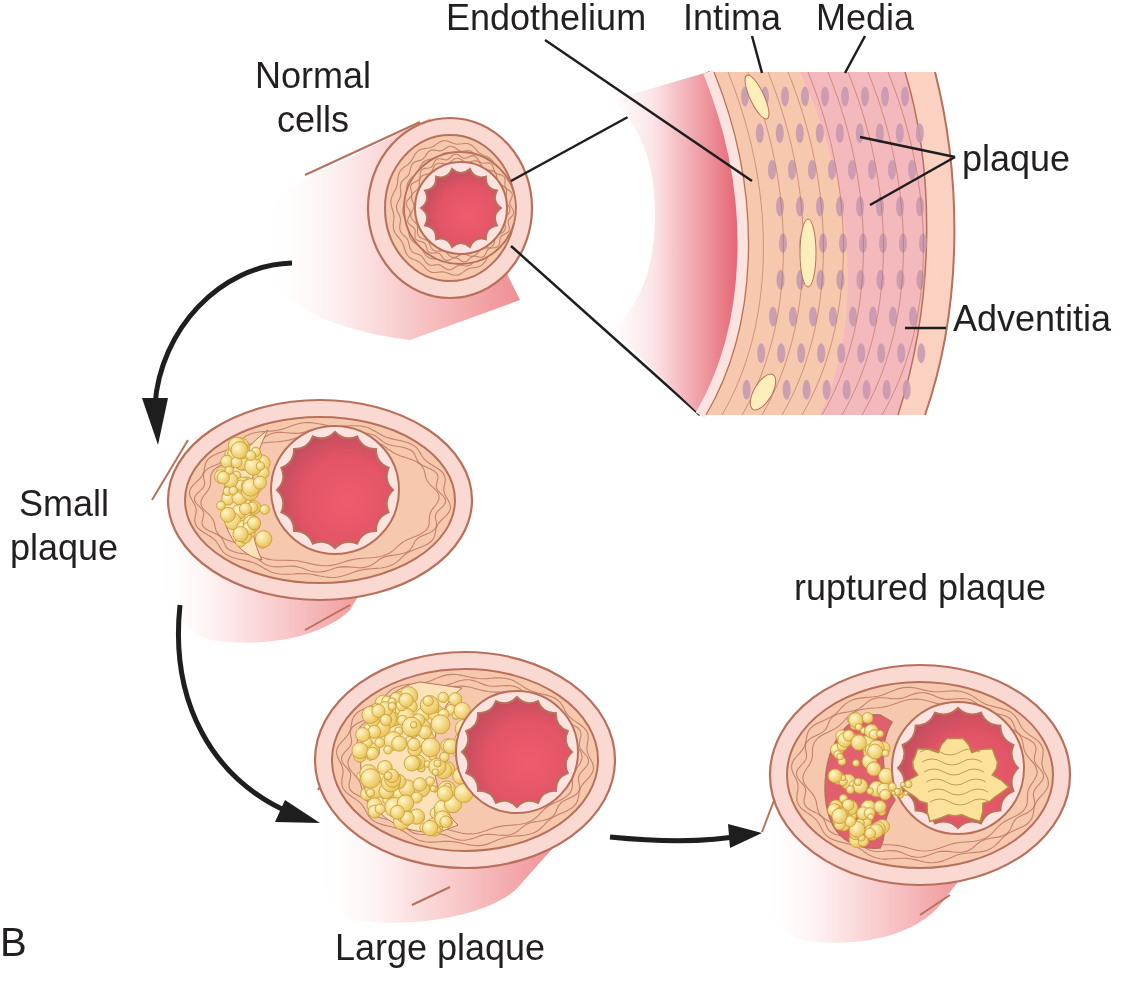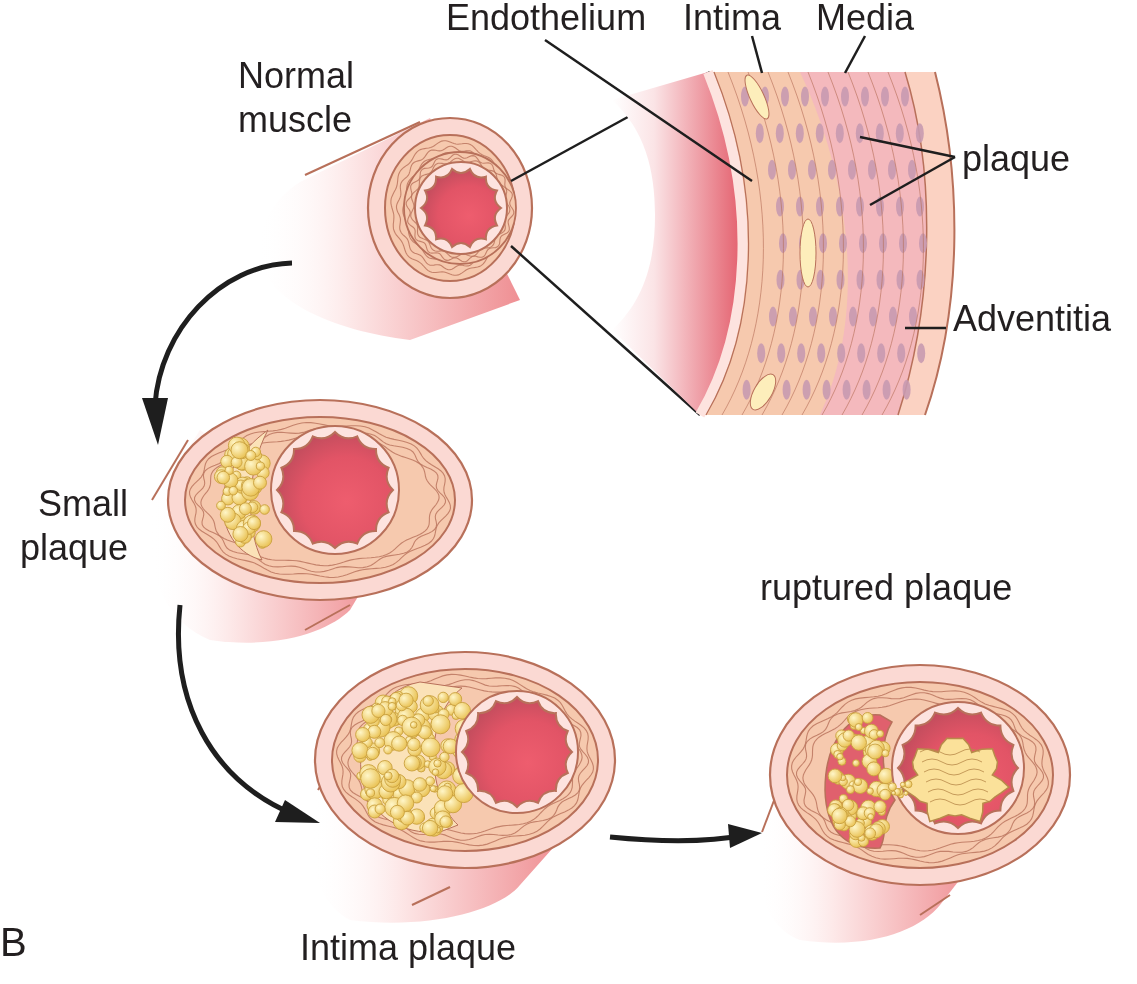--- a/index.html
+++ b/index.html
@@ -1,20 +1,20 @@
 <!DOCTYPE html>
 <html><head>
 <meta charset="utf-8">
 <style>
   html, body { margin: 0; padding: 0; background: #ffffff; }
   body { width: 1137px; height: 984px; position: relative; overflow: hidden; font-family: "Liberation Sans", sans-serif; }
   #stage { position: absolute; left: 0; top: 0; width: 1137px; height: 984px; }
   .lbl { position: absolute; color: #231f20; font-family: "Liberation Sans", sans-serif; font-size: 36px; line-height: 44px; white-space: nowrap; }
-  .ctr { }
-  .rgt { text-align: right; }
+  .ctr { text-align: center; }
+  .rgt { text-align: center; }
 </style>
 </head>
 <body>
 
 <div id="stage">
   <svg id="art" width="1137" height="984" viewBox="0 0 1137 984">
     <defs>
       <linearGradient id="tubeGrad" x1="0" y1="0" x2="1" y2="0">
         <stop offset="0" stop-color="#ffffff" stop-opacity="0"></stop>
         <stop offset="0.35" stop-color="#fde8e8"></stop>
@@ -527,28 +527,28 @@
         </g>
         <g>
           <path d="M610 837 C660 842 710 842 745 835" fill="none" stroke="#1e1e1e" stroke-width="5" stroke-linecap="butt"></path>
           <path d="M728 824 L762 833 L730 848 Z" fill="#1e1e1e"></path>
         </g>
       </g>
   </svg>
 
   <div class="lbl ctr" style="left:238px;top:54px;width:150px;">
     <div>Normal</div>
-    <div>muscle</div>
+    <div>cells</div>
   </div>
   <div class="lbl rgt" style="left:0px;top:482px;width:128px;">
     <div>Small</div>
     <div>plaque</div>
   </div>
   <div class="lbl ctr" style="left:300px;top:926px;width:280px;">
-    <div>Intima plaque</div>
+    <div>Large plaque</div>
   </div>
   <div class="lbl ctr" style="left:760px;top:566px;width:320px;">
     <div>ruptured plaque</div>
   </div>
 
   <div class="lbl" style="left:446px;top:-4px;">Endothelium</div>
   <div class="lbl" style="left:683px;top:-4px;">Intima</div>
   <div class="lbl" style="left:816px;top:-4px;">Media</div>
   <div class="lbl" style="left:962px;top:137px;">
     <div>plaque</div>

